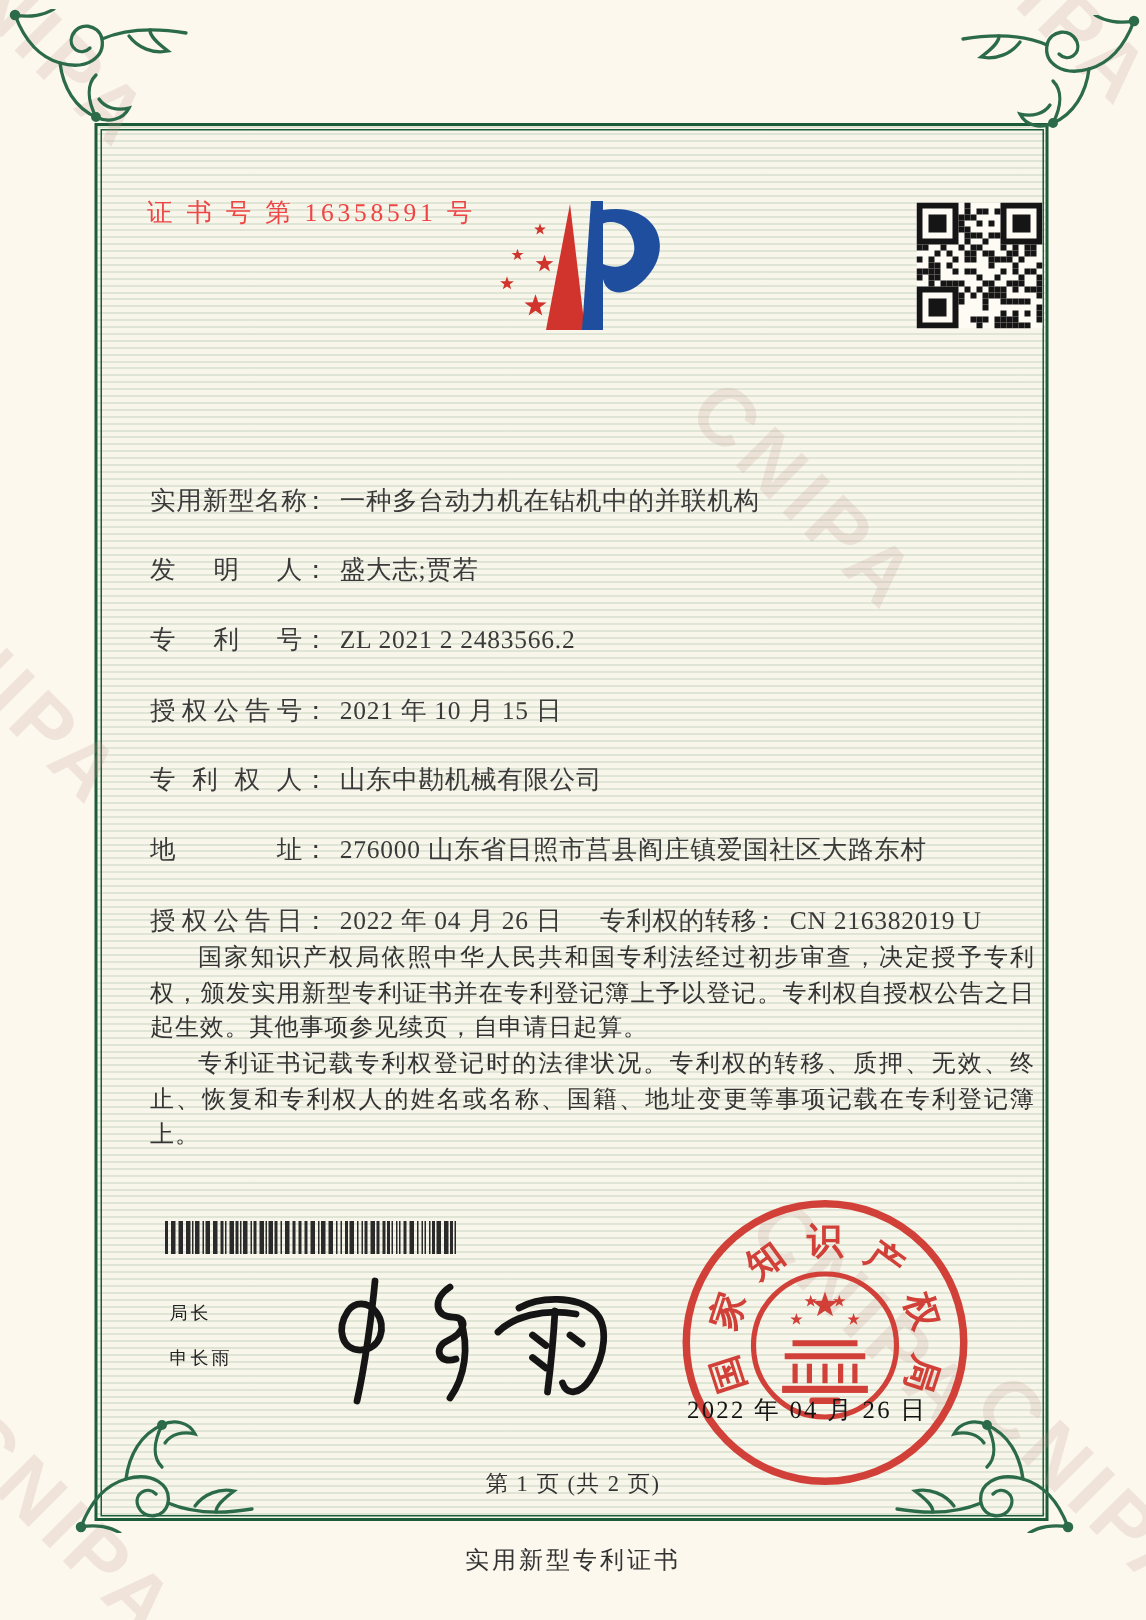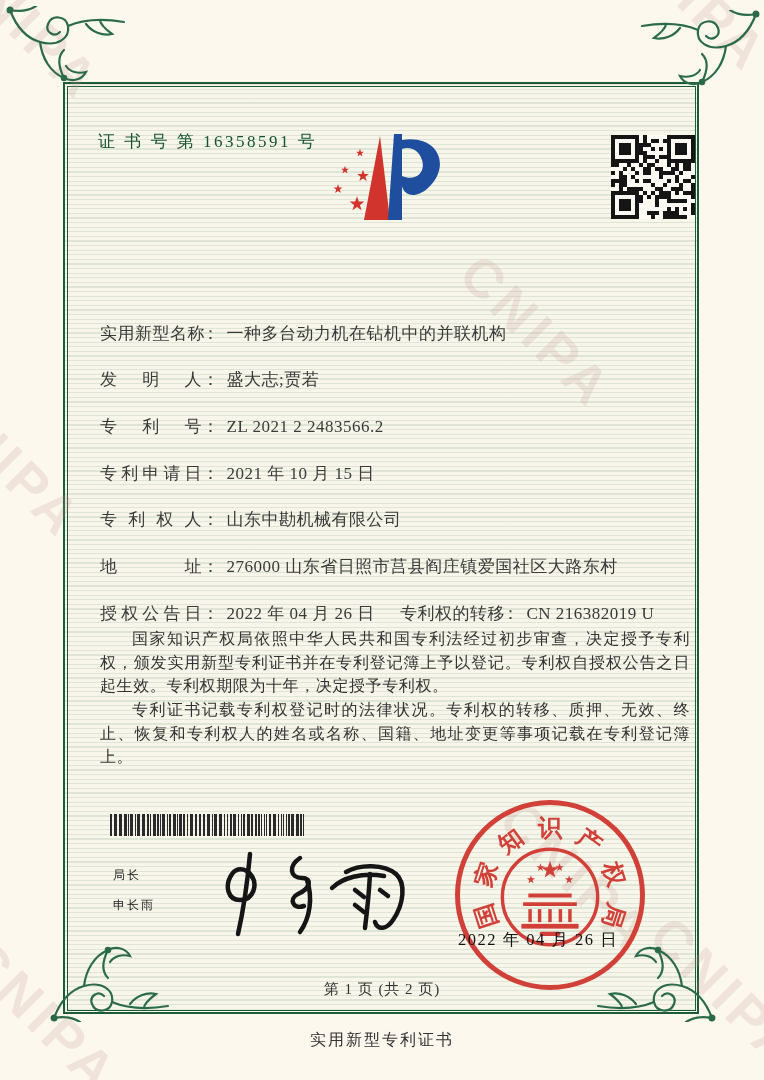--- a/index.html
+++ b/index.html
@@ -11,21 +11,21 @@
       transform:rotate(45deg);white-space:nowrap;pointer-events:none;}
   
   .panel{position:absolute;left:63px;top:82px;width:632px;height:928px;z-index:1;
          border:2.5px solid #1c5c39;
          background:repeating-linear-gradient(to bottom,
             rgba(142,176,146,0.24) 0px, rgba(142,176,146,0.24) 1.3px,
             rgba(248,246,235,0.95) 1.3px, rgba(248,246,235,0.95) 4.6px), #f9f6ea;}
   .panel::before{content:"";position:absolute;inset:1.5px;border:1px solid #1c5c39;}
   .flourish{position:absolute;z-index:4;}
   .content{position:absolute;inset:0;z-index:3;}
-  .certno{position:absolute;left:98px;top:130px;font-size:17px;letter-spacing:2.5px;color:#14532d;}
+  .certno{position:absolute;left:98px;top:130px;font-size:17px;letter-spacing:2.5px;color:#ef4444;}
   .qr{position:absolute;left:611px;top:135px;width:84px;height:84px;}
   .logo{position:absolute;left:318px;top:128px;width:130px;height:100px;}
   .title{position:absolute;left:0;top:231px;width:100%;text-align:center;
          font-size:39px;font-weight:700;letter-spacing:5px;color:#1c1c1c;}
   .frow{position:absolute;left:100px;font-size:17px;color:#3a3a3a;white-space:nowrap;letter-spacing:0.5px;}
   .flabel{display:inline-block;width:102px;text-align:justify;text-align-last:justify;
           -moz-text-align-last:justify;text-justify:inter-character;vertical-align:top;}
   .fvalue{margin-left:7px;}
   .g2{position:absolute;left:300px;top:0;}
   .para{position:absolute;left:100px;width:590px;font-size:16px;line-height:23.5px;
@@ -249,36 +249,36 @@
     <div class="frow" style="top:322px">
       <span class="flabel">实用新型名称</span><span>：</span><span class="fvalue">一种多台动力机在钻机中的并联机构</span>
     </div>
     <div class="frow" style="top:368px">
       <span class="flabel">发明人</span><span>：</span><span class="fvalue">盛大志;贾若</span>
     </div>
     <div class="frow" style="top:415px">
       <span class="flabel">专利号</span><span>：</span><span class="fvalue">ZL 2021 2 2483566.2</span>
     </div>
     <div class="frow" style="top:462px">
-      <span class="flabel">专利申请日</span><span>：</span><span class="fvalue">2021 年 10 月 15 日</span>
+      <span class="flabel">授权公告号</span><span>：</span><span class="fvalue">2021 年 10 月 15 日</span>
     </div>
     <div class="frow" style="top:508px">
       <span class="flabel">专利权人</span><span>：</span><span class="fvalue">山东中勘机械有限公司</span>
     </div>
     <div class="frow" style="top:555px">
       <span class="flabel">地址</span><span>：</span><span class="fvalue">276000 山东省日照市莒县阎庄镇爱国社区大路东村</span>
     </div>
     <div class="frow" style="top:602px">
       <span class="flabel">授权公告日</span><span>：</span><span class="fvalue">2022 年 04 月 26 日</span>
       <span class="g2">
         <span class="flabel">专利权的转移</span><span>：</span><span class="fvalue">CN 216382019 U</span>
       </span>
     </div>
 
-    <div class="para" style="top:627px">国家知识产权局依照中华人民共和国专利法经过初步审查，决定授予专利权，颁发实用新型专利证书并在专利登记簿上予以登记。专利权自授权公告之日起生效。专利权期限为十年，决定授予专利权。</div>
+    <div class="para" style="top:627px">国家知识产权局依照中华人民共和国专利法经过初步审查，决定授予专利权，颁发实用新型专利证书并在专利登记簿上予以登记。专利权自授权公告之日起生效。其他事项参见续页，自申请日起算。</div>
     <div class="para" style="top:698px">专利证书记载专利权登记时的法律状况。专利权的转移、质押、无效、终止、恢复和专利权人的姓名或名称、国籍、地址变更等事项记载在专利登记簿上。</div>
 
     <svg class="barcode" viewBox="0 0 196 22">
         <rect x="0" y="0" width="2" height="22" fill="#2a2a2a"></rect>
         <rect x="4" y="0" width="3" height="22" fill="#2a2a2a"></rect>
         <rect x="9" y="0" width="3" height="22" fill="#2a2a2a"></rect>
         <rect x="14" y="0" width="3" height="22" fill="#2a2a2a"></rect>
         <rect x="18" y="0" width="1" height="22" fill="#2a2a2a"></rect>
         <rect x="20" y="0" width="3" height="22" fill="#2a2a2a"></rect>
         <rect x="25" y="0" width="1" height="22" fill="#2a2a2a"></rect>

